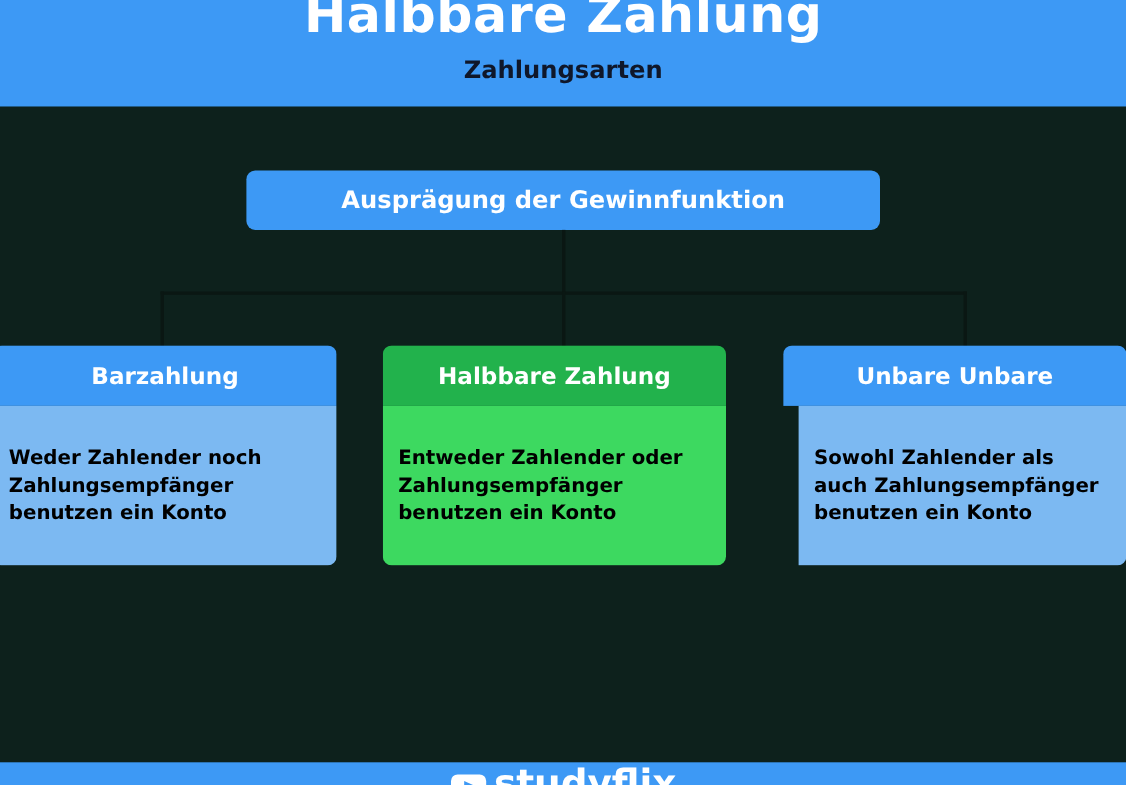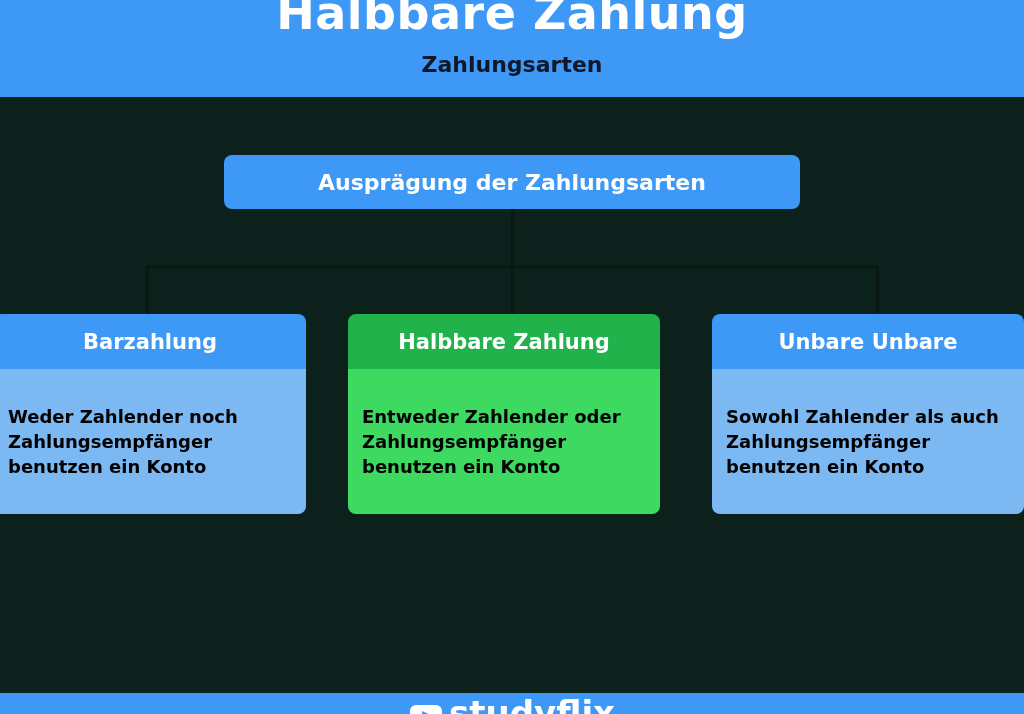--- a/index.html
+++ b/index.html
@@ -137,21 +137,21 @@
     left: 348px;
   }
   #card-halbbare .card-head { background: #22b24c; }
   #card-halbbare .card-body { background: #3dd960; }
 
   
   #card-unbare {
     left: 712px;
   }
   #card-unbare .card-head { background: #3d99f5; }
-  #card-unbare .card-body { background: #7cb9f2; }
+  #card-unbare .card-body { background: #7cb9f2; margin-left: 14px; }
 
   
   .footer {
     position: absolute;
     left: 0;
     top: 693px;
     width: 1024px;
     height: 21px;
     background: #3d99f5;
     overflow: hidden;
@@ -180,21 +180,21 @@
 <body>
 
 <div class="header">
   <h1 class="header-title">Halbbare Zahlung</h1>
   <p class="header-subtitle">Zahlungsarten</p>
 </div>
 
 <div class="canvas">
 
   <div class="root-node">
-    <span class="root-node-label">Ausprägung der Zahlungsarten</span>
+    <span class="root-node-label">Ausprägung der Gewinnfunktion</span>
   </div>
 
   <div class="line" style="left:511px; top:112px; width:3px; height:58px;"></div>
 
   <div class="line" style="left:146px; top:168px; width:733px; height:3px;"></div>
 
   <div class="line" style="left:146px; top:168px; width:3px; height:50px;"></div>
 
   <div class="line" style="left:511px; top:168px; width:3px; height:50px;"></div>
 

